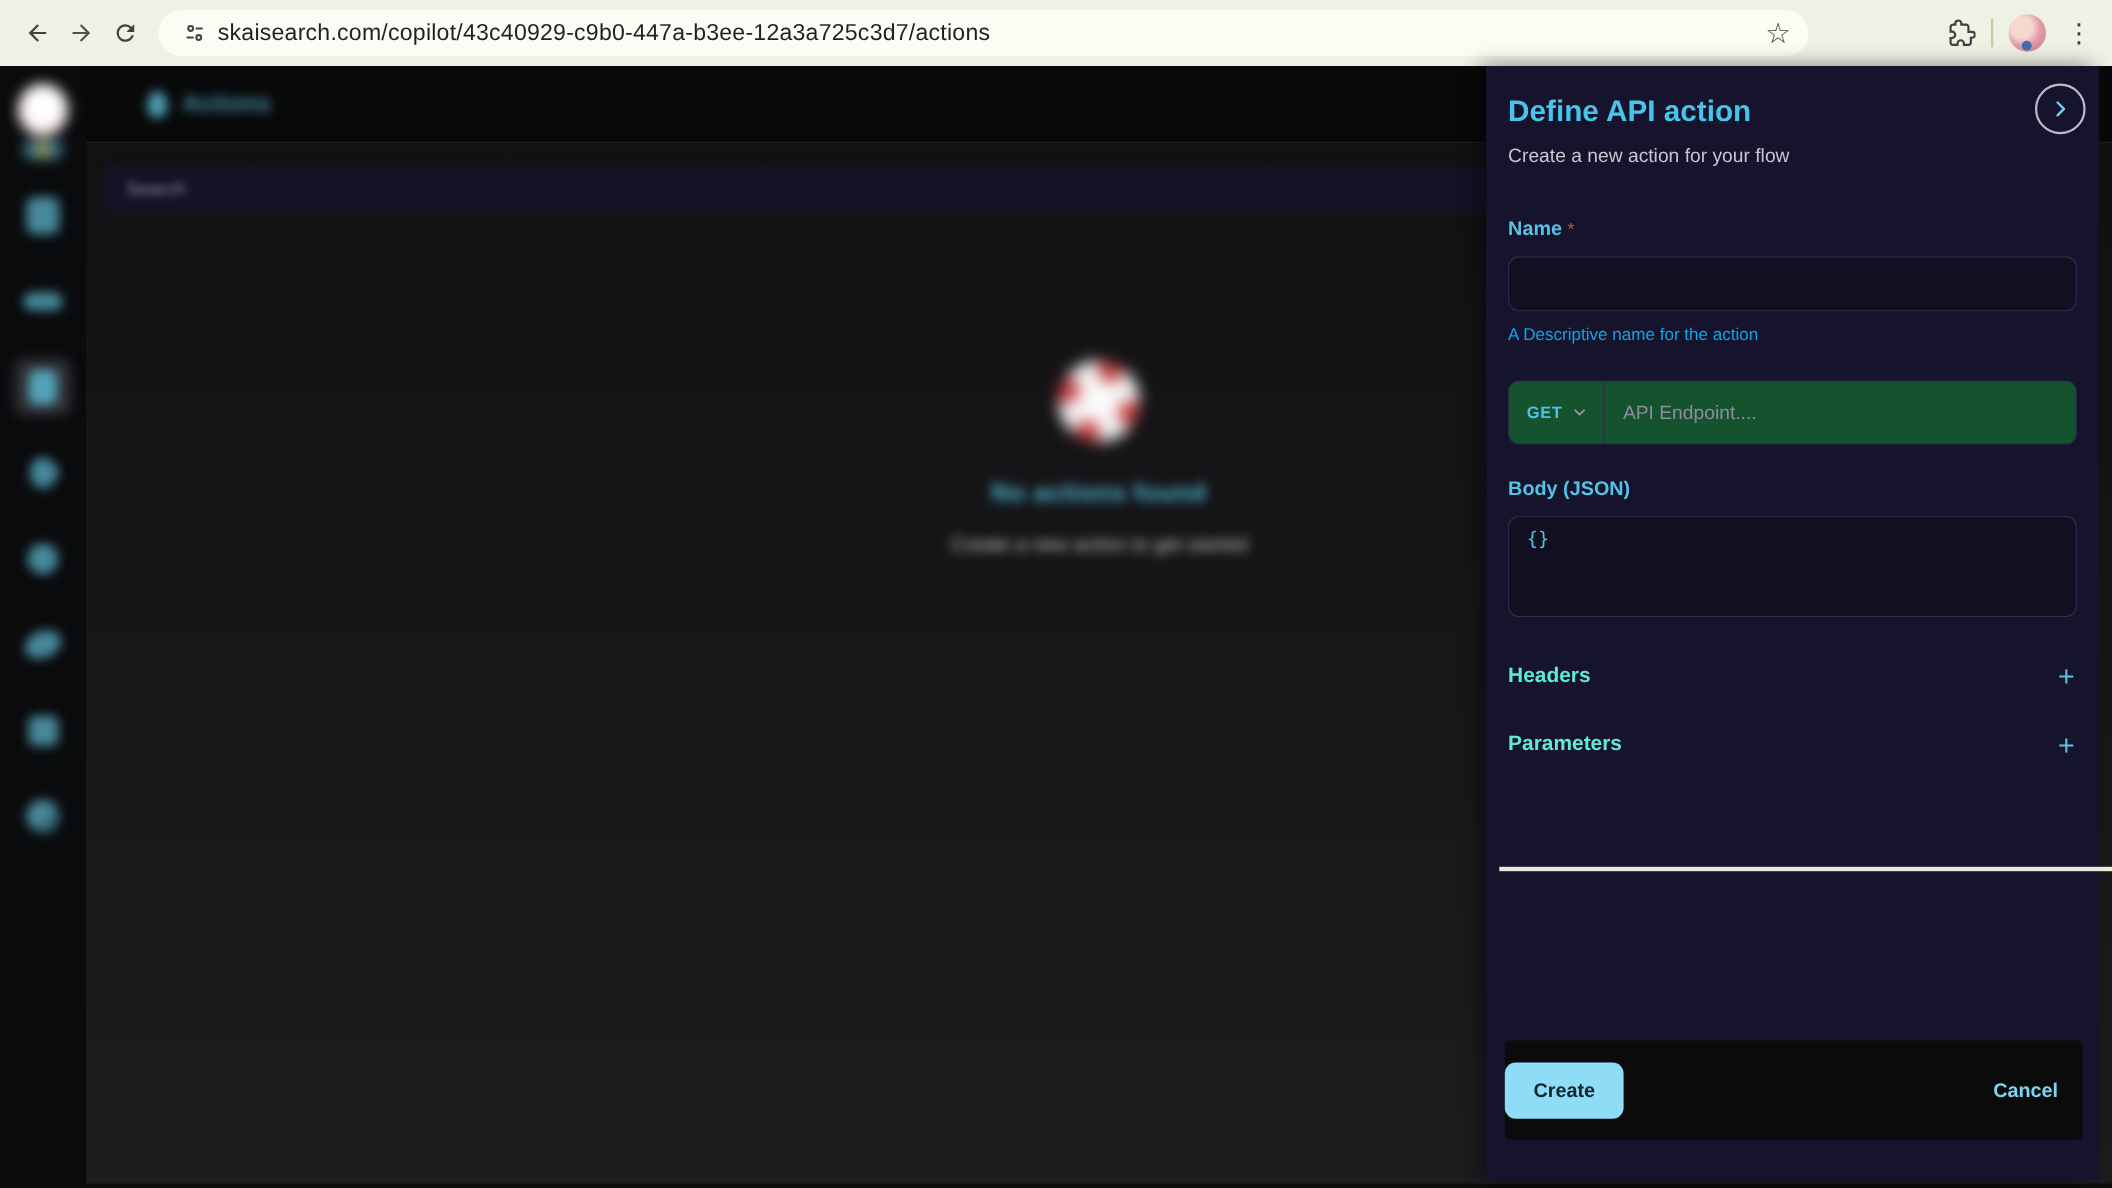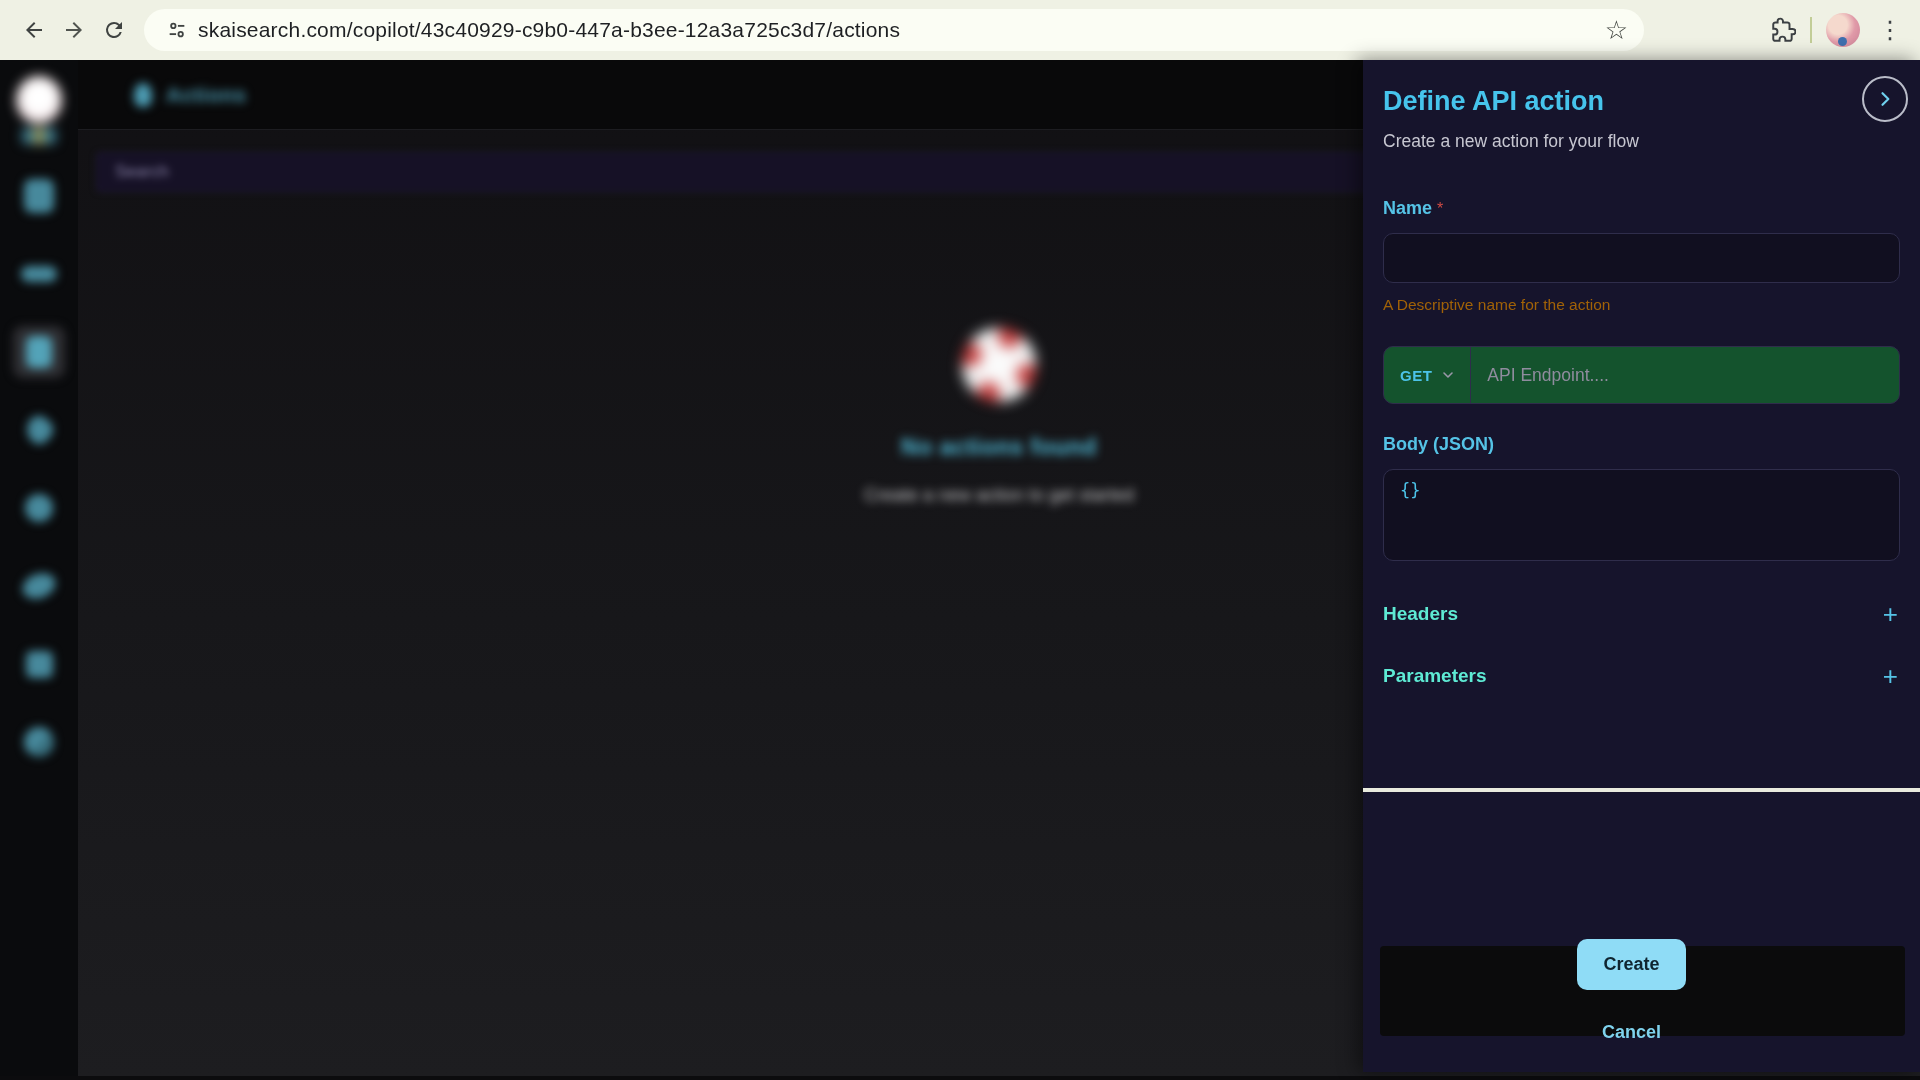--- a/index.html
+++ b/index.html
@@ -49,45 +49,45 @@
   .search-ph { font-size:17px; color:#8d87ad; filter:blur(2px); }
   .empty-state { position:absolute; left:921px; top:268px; transform:translateX(-50%); display:flex; flex-direction:column; align-items:center; width:480px; }
   .buoy { width:74px; height:74px; border-radius:50%; filter:blur(7px);
           background:conic-gradient(#c94040 0 40deg,#f2f2f2 40deg 90deg,#c94040 90deg 130deg,#f2f2f2 130deg 180deg,#c94040 180deg 220deg,#f2f2f2 220deg 270deg,#c94040 270deg 310deg,#f2f2f2 310deg 360deg);
           position:relative; }
   .buoy::after { content:""; position:absolute; inset:17px; border-radius:50%; background:#fafafa; }
   .empty-title { margin-top:32px; font-size:23px; font-weight:bold; color:#4fb9d6; filter:blur(5px); letter-spacing:0.5px; }
   .empty-sub { margin-top:24px; font-size:18px; color:#c4c4c6; filter:blur(5px); }
 
   
-  .drawer { position:absolute; top:0; right:0; width:557px; height:1012px; background:#16142c; z-index:5; padding:26px 20px 0 20px; box-shadow:-6px 0 18px rgba(0,0,0,0.45); }
+  .drawer { position:absolute; top:0; right:12px; width:557px; height:1012px; background:#16142c; z-index:5; padding:26px 20px 0 20px; box-shadow:-6px 0 18px rgba(0,0,0,0.45); }
   .drawer-title { font-size:27px; font-weight:bold; color:#46c4ec; }
   .drawer-sub { margin-top:14px; font-size:17.5px; color:#c7c7d1; }
   .drawer-close { position:absolute; top:16px; right:12px; width:46px; height:46px; border-radius:50%; border:2.5px solid rgba(215,219,229,0.85); display:flex; align-items:center; justify-content:center; cursor:pointer; background:transparent; }
 
   .f-label { font-size:18px; color:#55c3e6; font-weight:600; }
   .req { color:#d14b44; margin-left:5px; }
-  .helper { font-size:15.5px; color:#a16207; margin-top:11px; line-height:1.45; }
+  .helper { font-size:15.5px; color:#0ea5e9; margin-top:11px; line-height:1.45; }
   .inp { width:100%; background:#110f20; border:1px solid #2f2d4b; border-radius:10px; color:#e8e8ee; font-family:"Liberation Sans",sans-serif; font-size:17px; outline:none; }
   .name-row { margin-top:46px; }
   .name-input { margin-top:14px; height:50px; padding:0 14px; }
   .desc-row { margin-top:26px; }
   .desc-input { margin-top:14px; height:102px; resize:none; padding:10px 14px; }
   .endpoint-row { margin-top:30px; height:58px; background:#14532d; border:1px solid #2f2d4b; border-radius:10px; display:flex; align-items:center; }
   .method-select { display:flex; align-items:center; gap:8px; padding:0 14px 0 16px; height:100%; border-right:1px solid #2f2d4b; cursor:pointer; flex:0 0 auto; }
   .method-label { font-size:15px; font-weight:bold; color:#4cc3e8; letter-spacing:0.5px; }
   .endpoint-input { flex:1; height:100%; background:transparent; border:none; border-radius:0 10px 10px 0; padding:0 16px; font-size:17.5px; color:#e8e8ee; outline:none; font-family:Liberation Sans, sans-serif; }
   .endpoint-input::placeholder { color:#8f8c9e; }
   .body-label { margin-top:30px; display:block; }
   .body-input { margin-top:14px; height:92px; resize:none; padding:10px 16px; color:#4cc3e8; font-family:"DejaVu Sans Mono","Liberation Mono",monospace; font-size:17px; }
   .inp::placeholder { color:#8f8c9e; }
   .section-row { margin-top:36px; display:flex; align-items:center; justify-content:space-between; cursor:pointer; }
   .section-label { font-size:19px; color:#5eead4; font-weight:600; }
   .plus { font-size:26px; color:#55c3e6; font-weight:400; line-height:1; padding:0 2px; cursor:pointer; }
-  .drawer-footer { position:absolute; left:17px; right:15px; bottom:36px; height:90px; background:#0b0b0c; border-radius:4px; display:flex; align-items:center; justify-content:center; gap:32px; padding-right:22px;flex-direction:column; }
+  .drawer-footer { position:absolute; left:17px; right:15px; bottom:36px; height:90px; background:#0b0b0c; border-radius:4px; display:flex; align-items:center; justify-content:space-between; gap:32px; padding-right:22px; }
   .create-btn { background:#8fdcf6; color:#0f2530; border:none; border-radius:10px; font-size:18px; font-weight:600; padding:15px 26px; cursor:pointer; font-family:"Liberation Sans",sans-serif; }
   .cancel-btn { background:transparent; border:none; color:#7fd3ee; font-size:18px; font-weight:600; cursor:pointer; font-family:"Liberation Sans",sans-serif; }
 
   .bottom-strip { position:absolute; left:1363px; right:0; bottom:0; height:4px; background:#e9ebdf; z-index:6; }
 </style>
 </head>
 <body>
 
 <div id="app">
 

